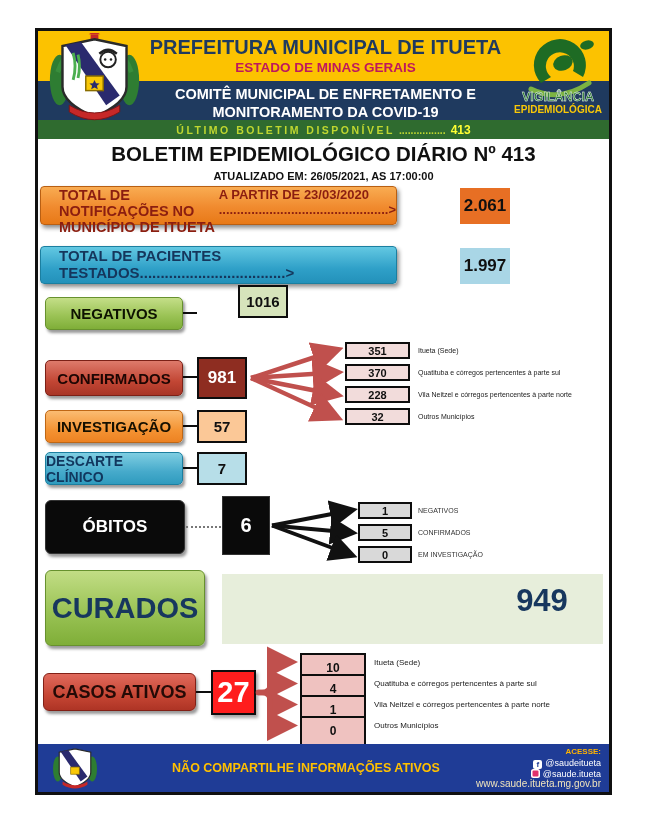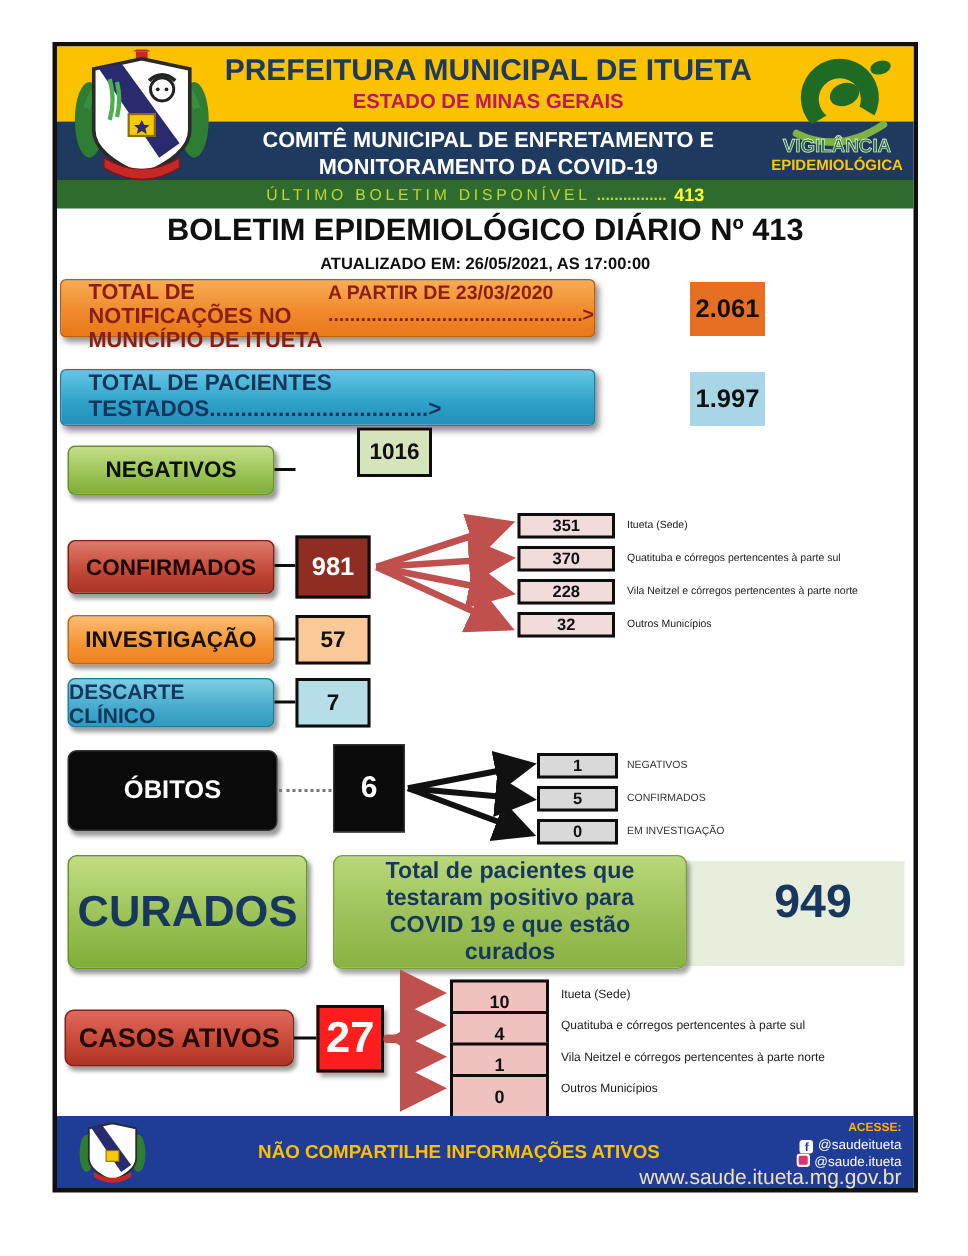--- a/index.html
+++ b/index.html
@@ -12,21 +12,21 @@
   .band-yellow { height:50px; background:#FCC200; }
   .band-navy   { height:39px; background:#1F3A5F; }
   .band-green  { height:19px; background:#2F6B2F; display:flex; align-items:center; justify-content:center; }
 
   .hdr-text { position:absolute; left:106px; right:102px; text-align:center; font-weight:bold; }
   .hdr-municipality { top:5px;  font-size:20px;   color:#1F3A5F; }
   .hdr-state        { top:29px; font-size:13.5px; color:#be185d; }
   .hdr-com1         { top:55px; font-size:14.5px; color:#ffffff; }
   .hdr-com2         { top:73px; font-size:14.5px; color:#ffffff; }
 
-  .gb-label  { color:#BFD730; font-size:10.5px; font-weight:normal; letter-spacing:2.5px; }
+  .gb-label  { color:#BFD730; font-size:10.5px; font-weight:bold; letter-spacing:2.5px; }
   .gb-dots   { color:#BFD730; font-size:10.5px; font-weight:bold; margin-left:4px; }
   .gb-number { color:#FFFF33; font-size:12px;  font-weight:bold; margin-left:5px; }
 
   .coat-logo  { position:absolute; left:8px;  top:2px; width:97px; height:90px; z-index:3; }
   .vig-logo   { position:absolute; right:3px; top:2px; width:95px; height:87px; z-index:3; }
 
   
   .b-title { position:absolute; top:111px; left:0; right:0; text-align:center;
              font-size:20.5px; font-weight:bold; color:#101010; }
   .b-sub   { position:absolute; top:139px; left:0; right:0; text-align:center;
@@ -117,21 +117,21 @@
 
   
   .footer { position:absolute; left:0; right:0; bottom:0; height:48px; background:#1F3C96; }
   .footer-msg { position:absolute; left:120px; right:155px; top:0; height:48px;
       display:flex; align-items:center; justify-content:center;
       color:#FFC000; font-weight:bold; font-size:12.5px; }
   .footer-coat { position:absolute; left:12px; top:2px; width:50px; height:44px; }
   .footer-right { position:absolute; right:8px; top:3px; text-align:right; line-height:10.5px; }
   .fr-access { color:#FFB300; font-weight:bold; font-size:8px; }
   .fr-row { color:#ffffff; font-size:9px; }
-  .fr-site { color:#EFE3BC; font-size:14px; }
+  .fr-site { color:#EFE3BC; font-size:10px; }
   .fb-icon { display:inline-block; width:9px; height:9px; background:#ffffff; color:#1F3C96;
       border-radius:2px; font-size:8px; font-weight:bold; line-height:9px; text-align:center;
       vertical-align:-1px; margin-right:3px; }
   .ig-icon { display:inline-block; width:9px; height:9px; background:#E1306C; border-radius:2.5px;
       box-shadow:inset 0 0 0 1.5px #ffffff; vertical-align:-1px; margin-right:3px; }
 </style>
 </head>
 <body>
 
 <div class="page">
@@ -245,21 +245,20 @@
 
     <div class="mini-box mb-gray" style="top:471px;">1</div>
     <div class="mini-box mb-gray" style="top:493px;">5</div>
     <div class="mini-box mb-gray" style="top:515px;">0</div>
     <div class="mini-label ml-ob" style="top:476px;">NEGATIVOS</div>
     <div class="mini-label ml-ob" style="top:498px;">CONFIRMADOS</div>
     <div class="mini-label ml-ob" style="top:520px;">EM INVESTIGAÇÃO</div>
 
     <div class="curados-label">CURADOS</div>
     <div class="curados-strip"></div>
-    <div class="curados-desc">Total de pacientes que testaram positivo para COVID 19 e que estão curados</div>
     <div class="curados-value">949</div>
 
     <div class="casos-label">CASOS ATIVOS</div>
     <div class="connector cn-casos"></div>
     <div class="casos-value">27</div>
 
     <svg class="arrow-svg" style="left:218px; top:615px;" width="44" height="100" viewBox="0 0 44 100">
       <defs>
         <marker id="ah-ca" markerWidth="7" markerHeight="7" refX="5" refY="3.5" orient="auto">
           <path d="M0,0 L7,3.5 L0,7 Z" fill="#C0504D"></path>

